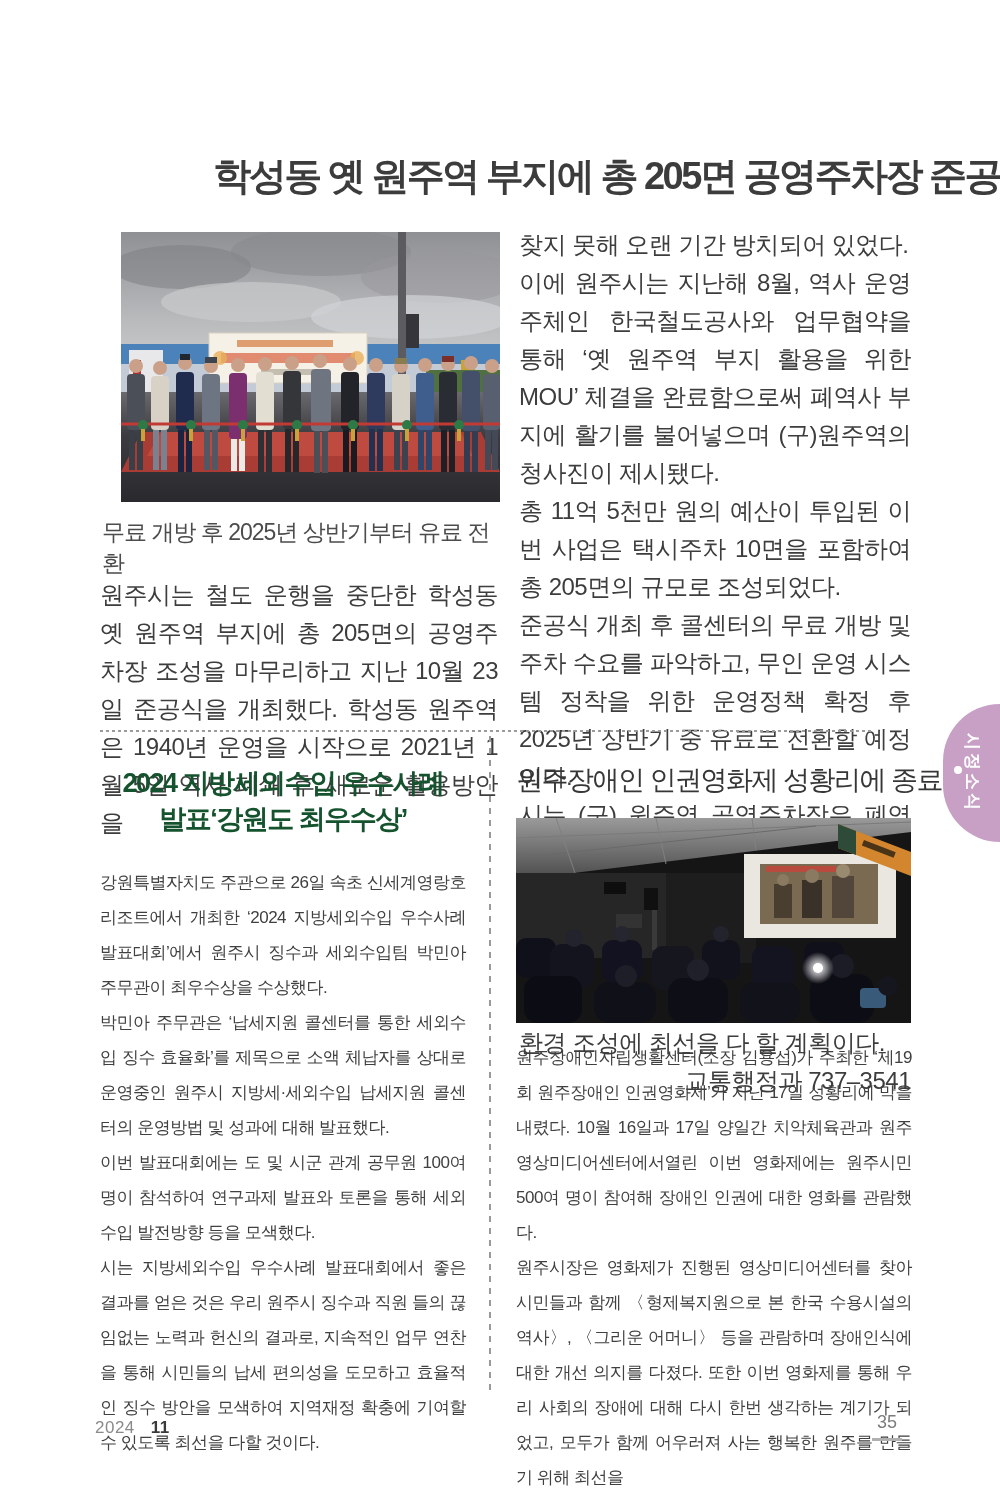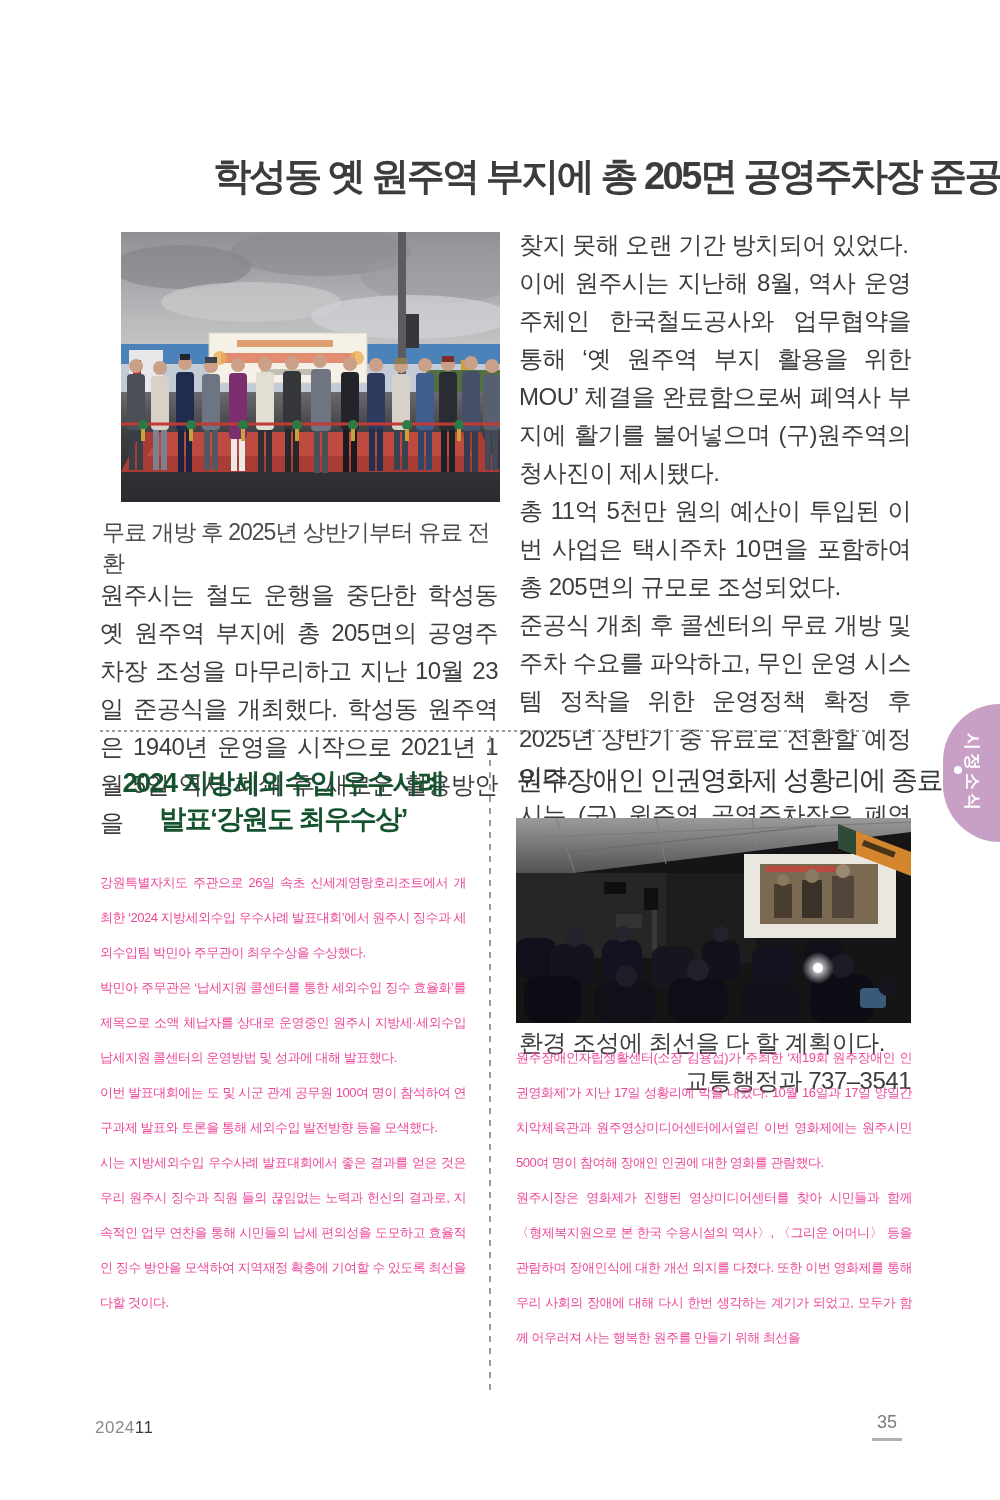--- a/index.html
+++ b/index.html
@@ -21,21 +21,21 @@
     left:102px;top:517px;width:398px;
     font-size:23px;color:#4c4c4c;letter-spacing:-1px;
   }
   .a1-left{left:100px;top:576px;width:398px;}
   .a1-right{left:519px;top:226px;width:392px;}
   .bodytext p{
     margin:0;font-size:24px;line-height:38px;color:#3d3d3d;
     text-align:justify;letter-spacing:-0.5px;
   }
   .bodytext2 p{
-    margin:0;font-size:13px;line-height:35px;color:#ec4899;
+    margin:0;font-size:17px;line-height:35px;color:#404040;
     text-align:justify;letter-spacing:-0.5px;
   }
   .contact-line{text-align:right !important;}
   
   .divider-h{
     left:100px;top:730px;width:772px;height:2px;
     background:repeating-linear-gradient(90deg,#9a9a9a 0 3px,transparent 3px 6px);
   }
   .divider-v{
     left:489px;top:736px;width:2px;height:658px;
@@ -64,21 +64,21 @@
     background:#ffffff;
   }
   .side-tab .tab-text{
     position:absolute;left:50%;top:50%;
     transform:translate(-50%,-50%) rotate(90deg);
     white-space:nowrap;color:#ffffff;font-size:17px;font-weight:700;
     letter-spacing:3px;
   }
   
   .footer-left{left:95px;top:1418px;font-size:17px;color:#8a8a8a;letter-spacing:0.5px;}
-  .footer-left b{color:#3a3a3a;font-weight:400;margin-left:0;}
+  .footer-left b{color:#3a3a3a;font-weight:700;margin-left:16px;}
   .footer-right{left:872px;top:1412px;font-size:18px;color:#7c7c7c;text-align:center;}
   .footer-right .bar{width:30px;height:3px;background:#b0b0b0;margin-top:5px;}
 </style>
 </head>
 <body>
 
 <h1 class="abs main-title">학성동 옛 원주역 부지에 총 205면 공영주차장 준공</h1>
 
 <div class="abs photo1">
   <svg width="379" height="270" viewBox="0 0 379 270">

